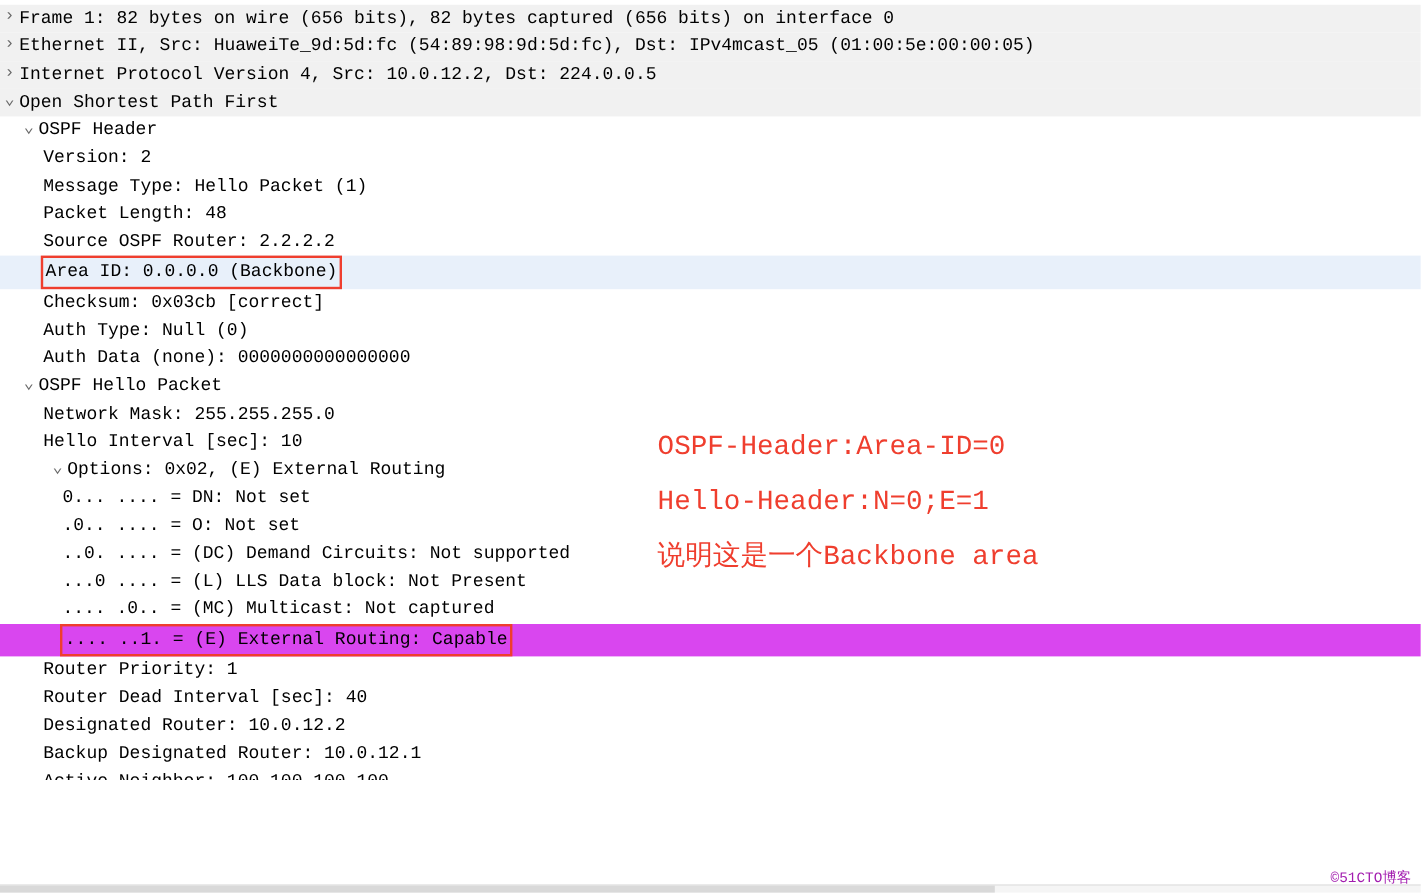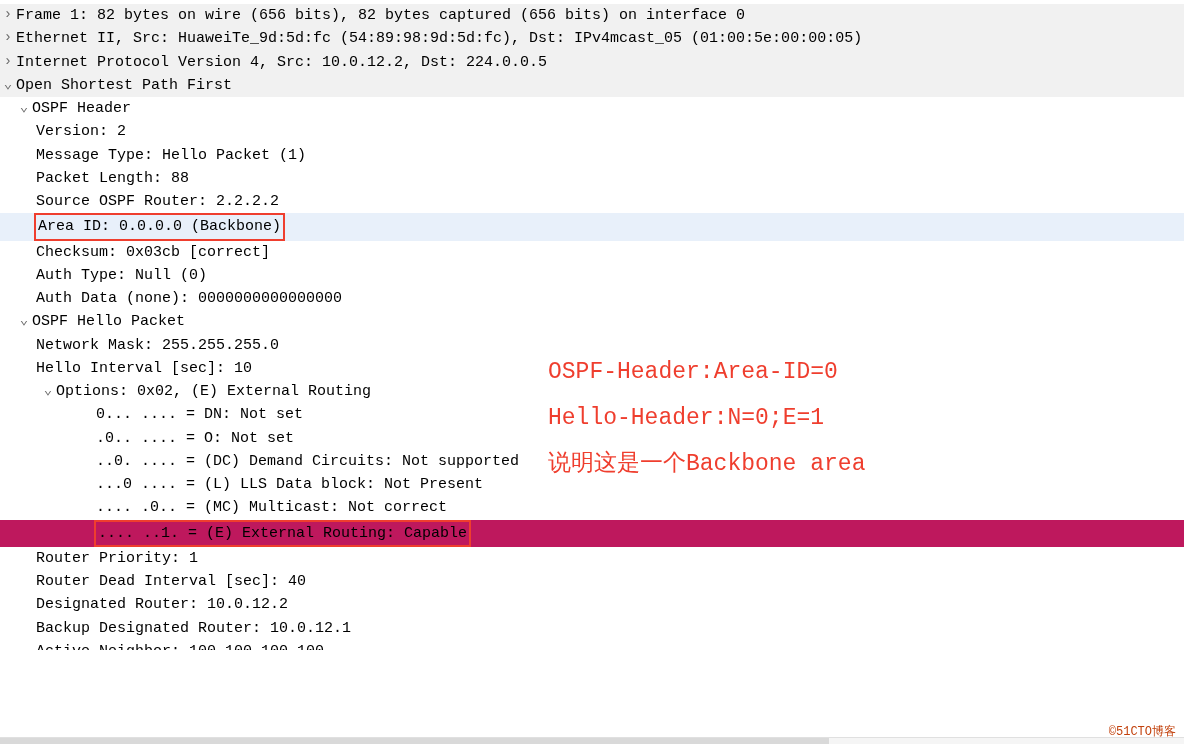--- a/index.html
+++ b/index.html
@@ -24,54 +24,54 @@
     white-space: pre;
   }
   .row.header-bg {
     background: #f1f1f1;
   }
   .row.selected-bg {
     background: #e8f0fa;
     align-items: center;
   }
   .row.gray-sel {
-    background: #be185d;
+    background: #d946ef;
   }
   .caret {
     display: inline-block;
     width: 16px;
     text-align: center;
     color: #6a6a6a;
     font-size: 14px;
   }
   .indent1 { padding-left: 0px; }
   .indent2 { padding-left: 16px; }
   .indent3 { padding-left: 36px; }
   .indent4 { padding-left: 40px; }
-  .indent5 { padding-left: 96px; }
+  .indent5 { padding-left: 52px; }
   .red-box {
     border: 2px solid #ef3e2e;
     display: inline-block;
     padding: 0 2px;
     margin-left: -2px;
   }
   .annotation {
     position: absolute;
     left: 548px;
     font-family: Consolas, 'Courier New', monospace;
     color: #ef3e2e;
     font-size: 23px;
     line-height: 1.8;
   }
   .watermark {
     position: absolute;
     bottom: 2px;
     right: 8px;
     font-size: 12px;
-    color: #c2410c;
+    color: #a21caf;
   }
   .scrollbar-bottom {
     position: absolute;
     bottom: 0;
     left: 0;
     right: 0;
     height: 6px;
     background: #f5f5f5;
     border-top: 1px solid #e0e0e0;
   }
@@ -112,21 +112,21 @@
     <span class="caret">⌄</span>
     <span>Open Shortest Path First</span>
   </div>
 
   <div class="row indent2">
     <span class="caret">⌄</span>
     <span>OSPF Header</span>
   </div>
   <div class="row indent3"><span>Version: 2</span></div>
   <div class="row indent3"><span>Message Type: Hello Packet (1)</span></div>
-  <div class="row indent3"><span>Packet Length: 88</span></div>
+  <div class="row indent3"><span>Packet Length: 48</span></div>
   <div class="row indent3"><span>Source OSPF Router: 2.2.2.2</span></div>
 
   <div class="row selected-bg indent3">
     <span class="red-box">Area ID: 0.0.0.0 (Backbone)</span>
   </div>
 
   <div class="row indent3"><span>Checksum: 0x03cb [correct]</span></div>
   <div class="row indent3"><span>Auth Type: Null (0)</span></div>
   <div class="row indent3"><span>Auth Data (none): 0000000000000000</span></div>
 
@@ -138,21 +138,21 @@
   <div class="row indent3"><span>Hello Interval [sec]: 10</span></div>
 
   <div class="row indent4">
     <span class="caret">⌄</span>
     <span>Options: 0x02, (E) External Routing</span>
   </div>
   <div class="row indent5"><span>0... .... = DN: Not set</span></div>
   <div class="row indent5"><span>.0.. .... = O: Not set</span></div>
   <div class="row indent5"><span>..0. .... = (DC) Demand Circuits: Not supported</span></div>
   <div class="row indent5"><span>...0 .... = (L) LLS Data block: Not Present</span></div>
-  <div class="row indent5"><span>.... .0.. = (MC) Multicast: Not correct</span></div>
+  <div class="row indent5"><span>.... .0.. = (MC) Multicast: Not captured</span></div>
   <div class="row gray-sel indent5">
     <span class="red-box">.... ..1. = (E) External Routing: Capable</span>
   </div>
 
   <div class="row indent3"><span>Router Priority: 1</span></div>
   <div class="row indent3"><span>Router Dead Interval [sec]: 40</span></div>
   <div class="row indent3"><span>Designated Router: 10.0.12.2</span></div>
   <div class="row indent3"><span>Backup Designated Router: 10.0.12.1</span></div>
 
   <div class="row indent3 cutoff"><span>Active Neighbor: 100 100 100 100</span></div>

